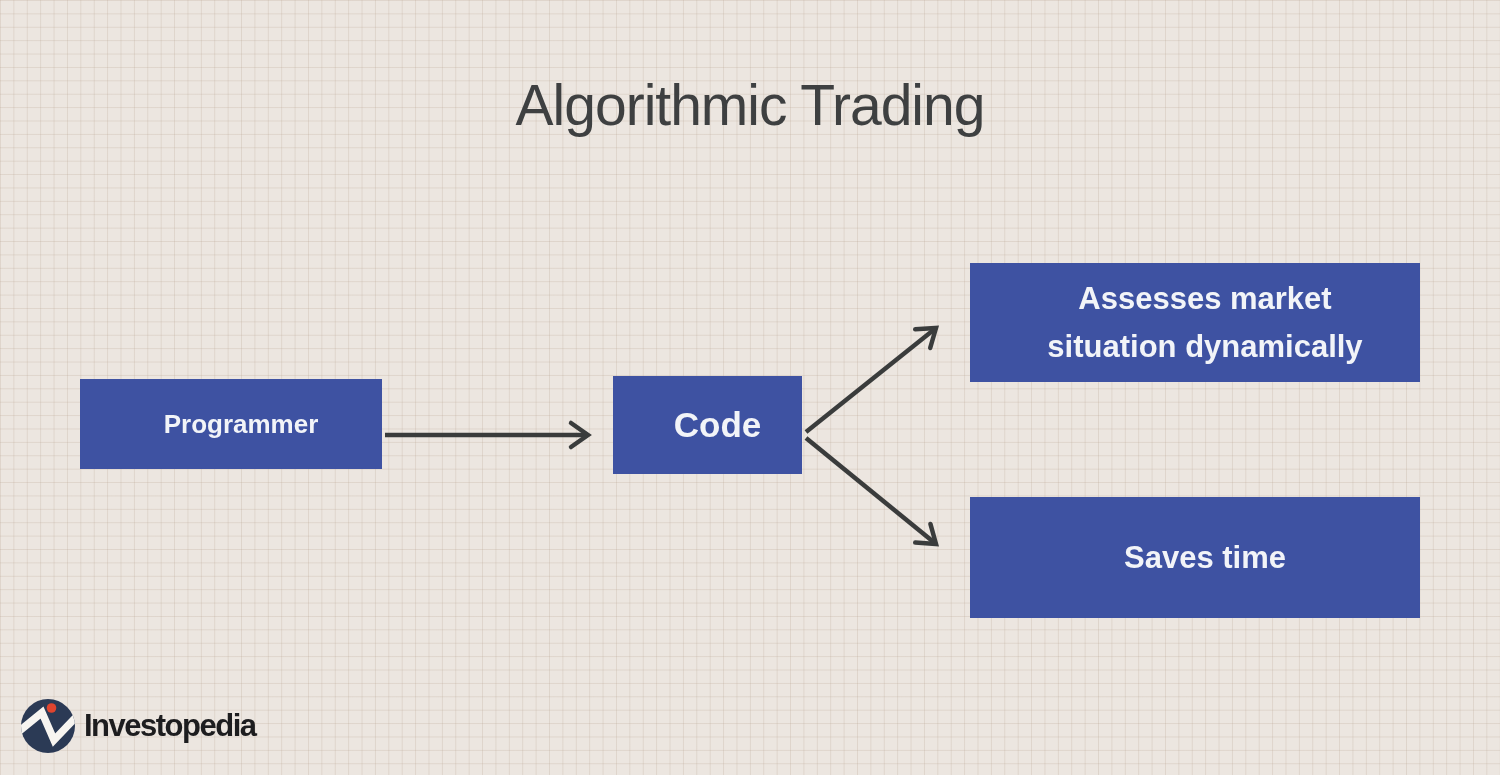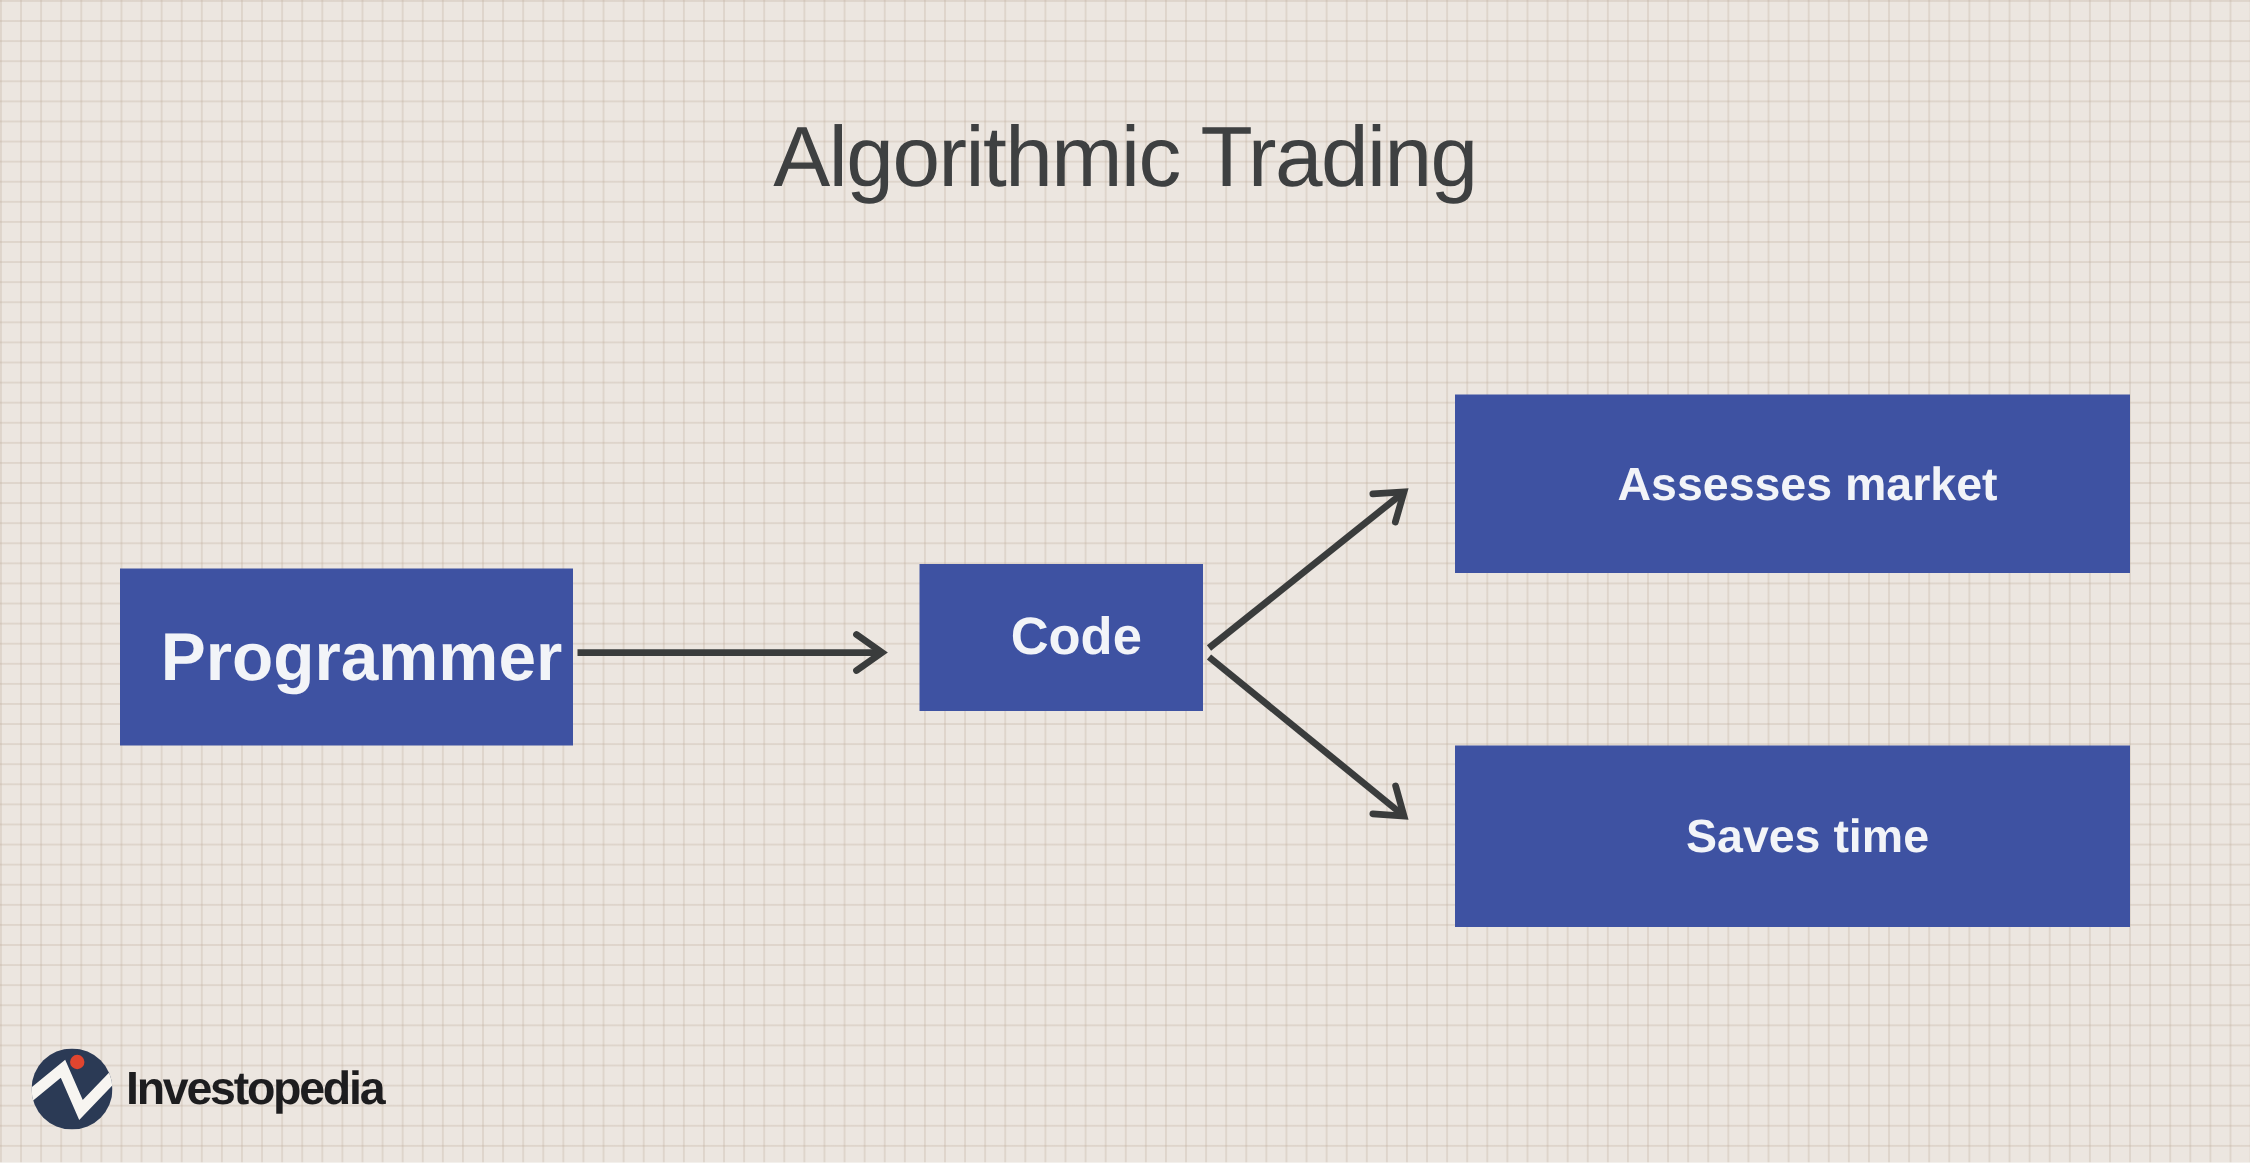--- a/index.html
+++ b/index.html
@@ -43,22 +43,22 @@
     align-items: center;
     justify-content: center;
     text-align: center;
     font-weight: 700;
     padding-left: 20px;
   }
   .node .node-line { display: block; }
 
   .node-programmer {
     left: 80px; top: 379px;
-    width: 302px; height: 118px;
-    font-size: 45px;
+    width: 302px; height: 90px;
+    font-size: 26px;
   }
   .node-code {
     left: 613px; top: 376px;
     width: 189px; height: 98px;
     font-size: 35px;
   }
   .node-outcome-top {
     left: 970px; top: 263px;
     width: 450px; height: 119px;
     font-size: 31px;
@@ -123,20 +123,21 @@
     <span class="node-line">Programmer</span>
   </div>
 
   <div class="node node-code">
     <span class="node-line">Code</span>
   </div>
 
   <div class="node node-outcome-top">
     <div>
       <span class="node-line">Assesses market</span>
+      <span class="node-line">situation dynamically</span>
     </div>
   </div>
 
   <div class="node node-outcome-bottom">
     <div>
       <span class="node-line">Saves time</span>
     </div>
   </div>
 
   <div class="logo">

